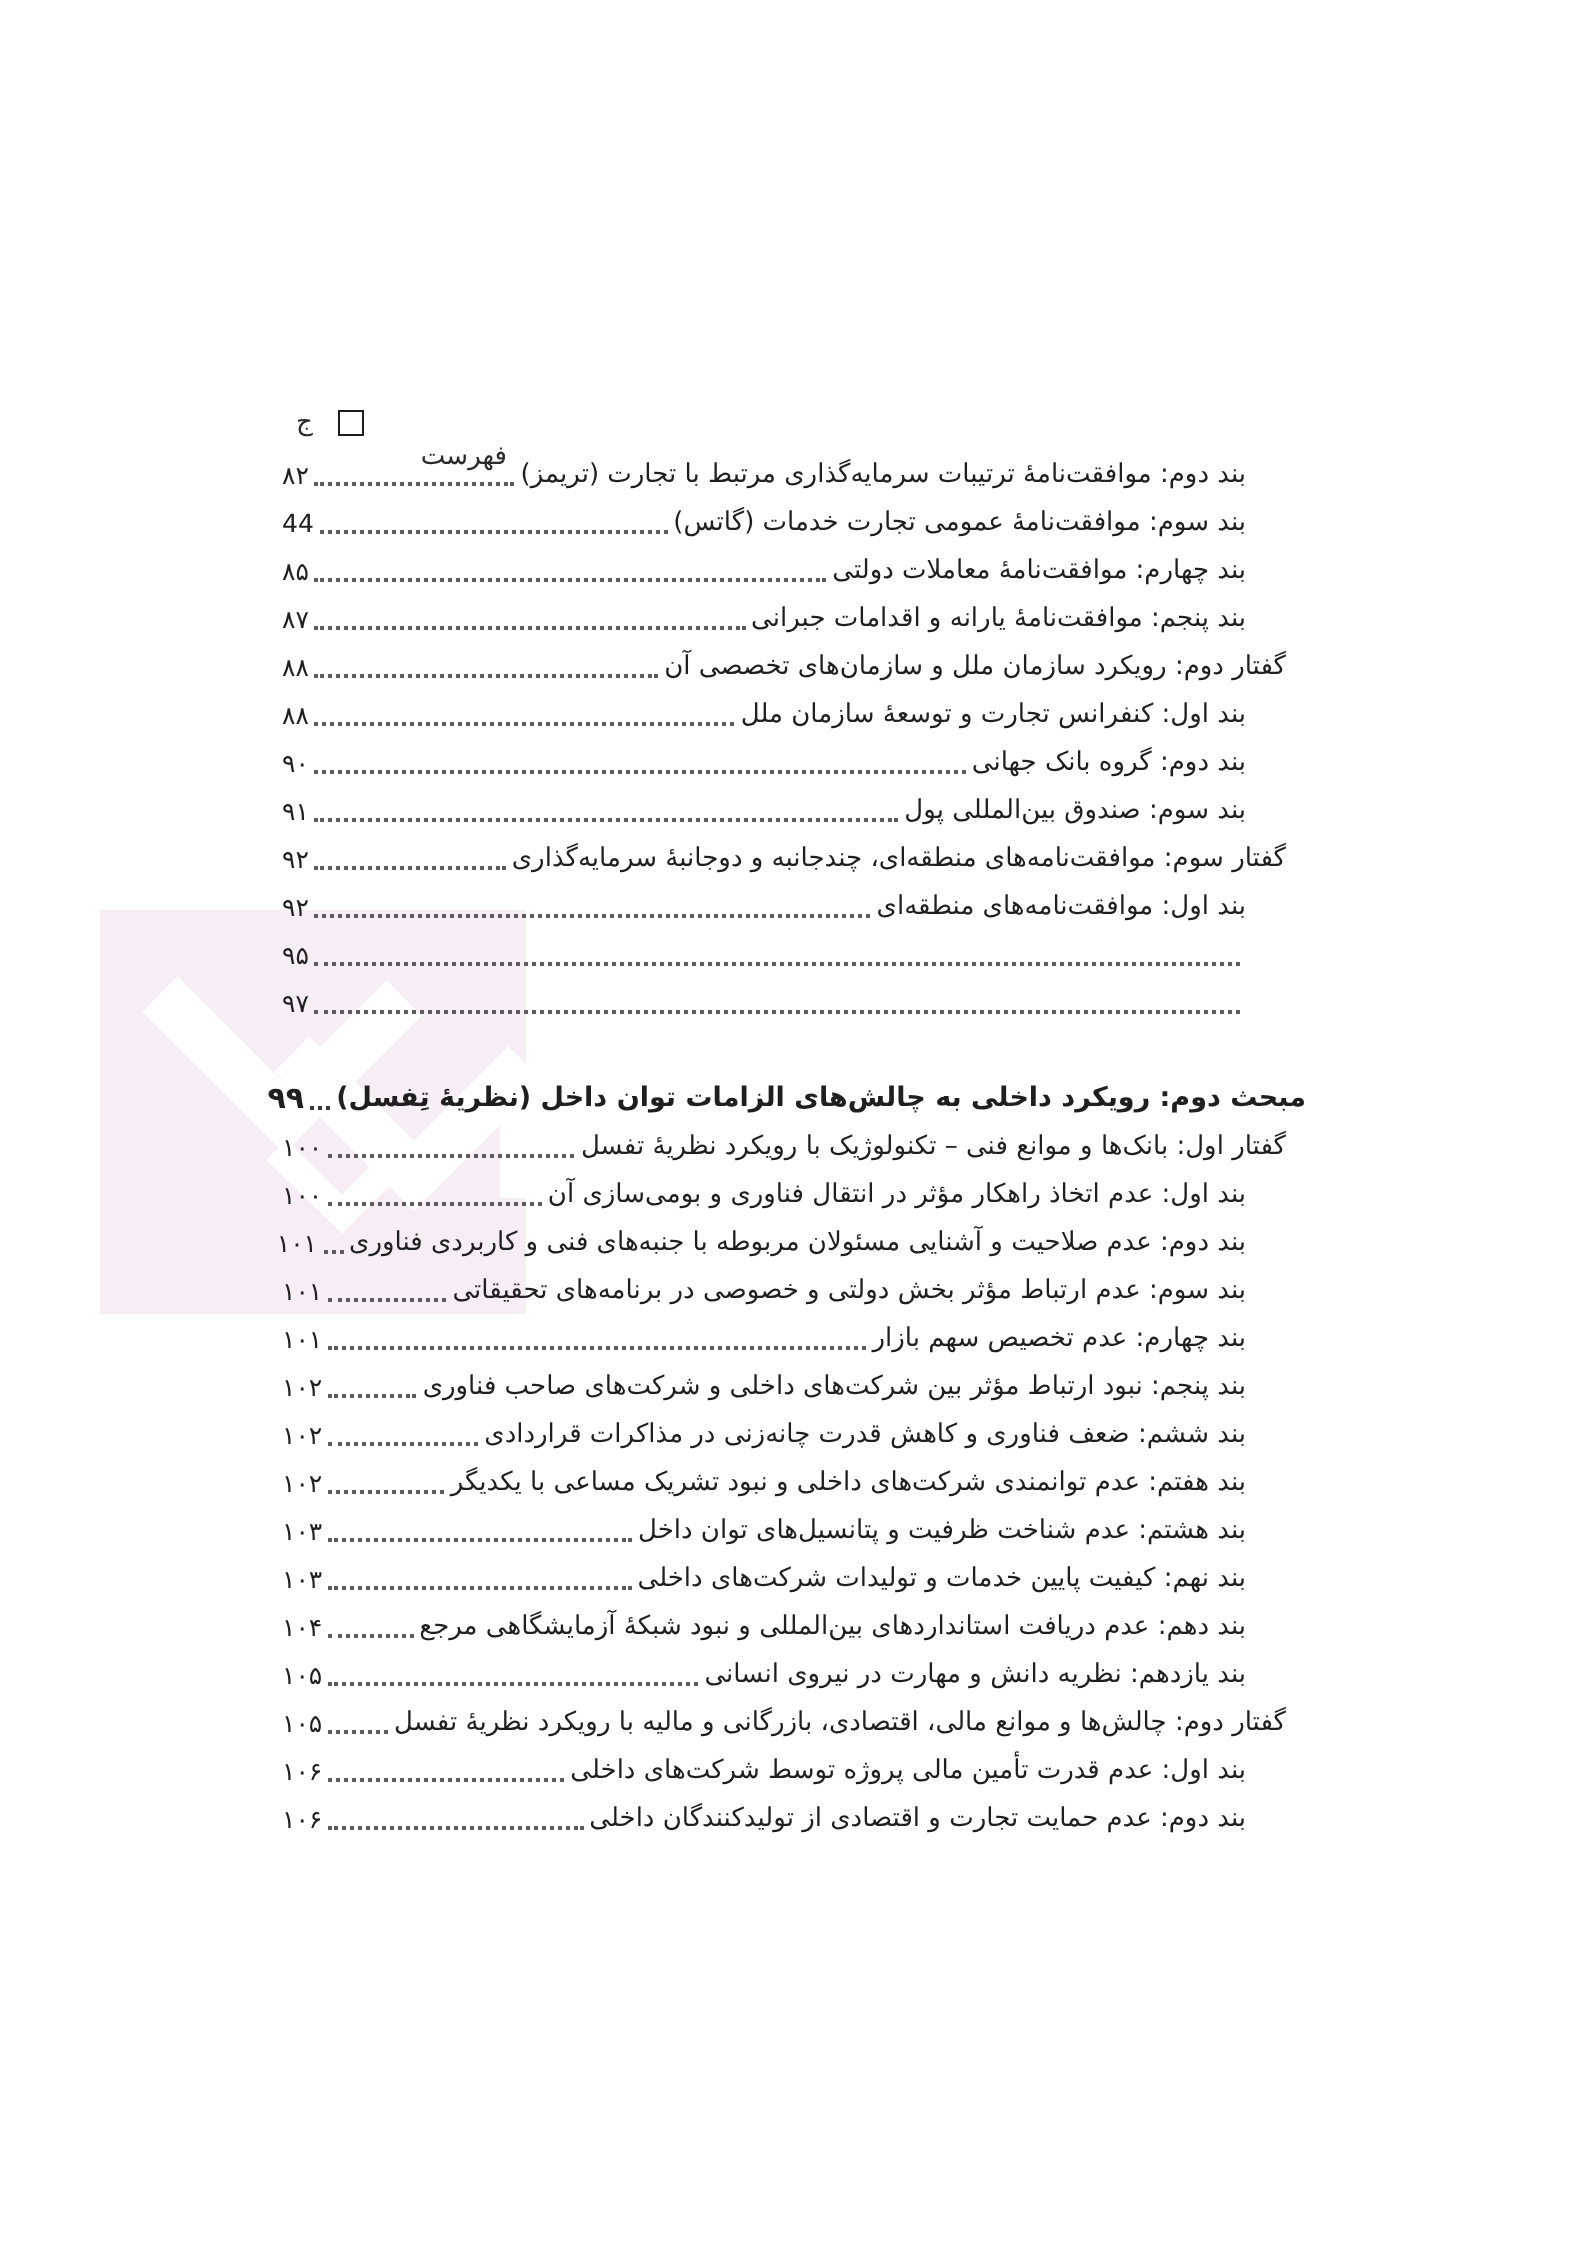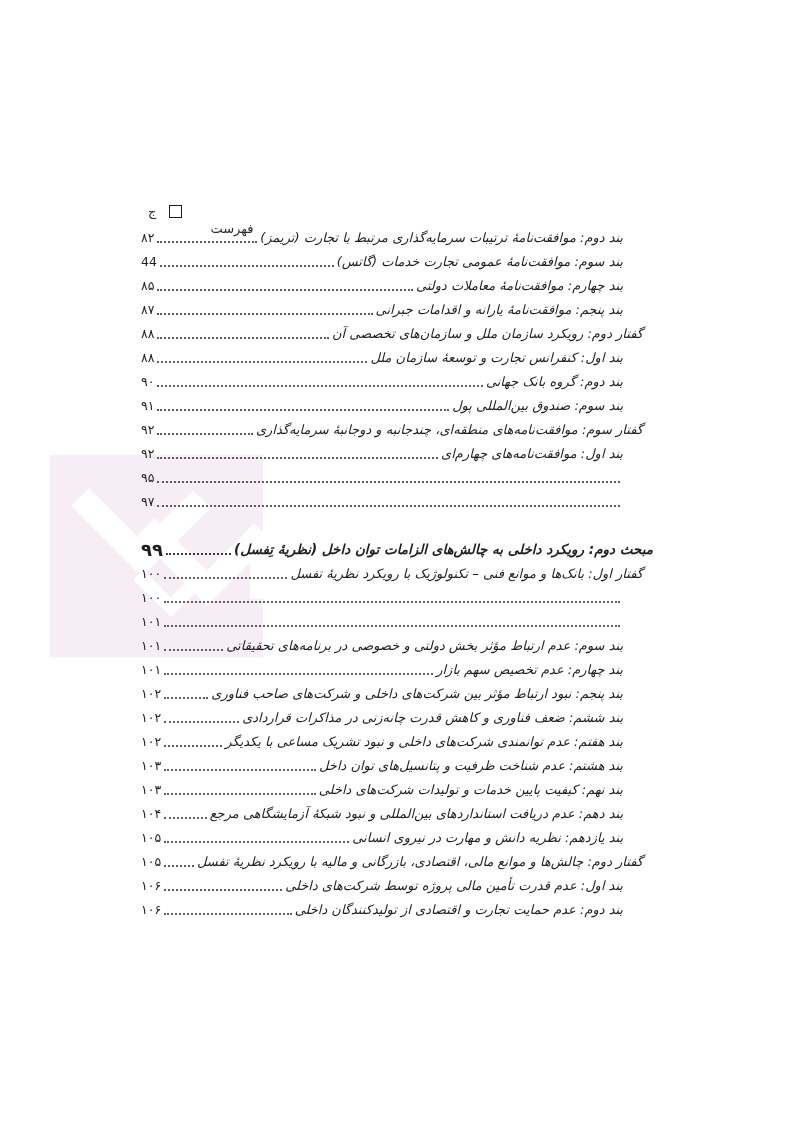--- a/index.html
+++ b/index.html
@@ -28,33 +28,33 @@
 
   
   .toc {
     position:absolute; top:225px; left:141px; right:140px;
     direction:rtl; z-index:1; color:#1f1f1f;
   }
   .row {
     display:flex; align-items:center; height:24px;
     font-size:13px; white-space:nowrap;
   }
-  .row .t { flex:0 0 auto;font-style:italic; }
+  .row .t { flex:0 0 auto; }
   .row .dots {
     flex:1 1 auto; height:0;
     border-bottom:2px dotted #5d5d5d;
     align-self:flex-end; margin-bottom:6px;
     margin-right:3px; margin-left:3px;
     min-width:10px;
   }
   .row .p { flex:0 0 auto; font-size:12.5px;text-align:right; }
   .row.band   { padding-right:30px; }
   .row.goftar { padding-right:10px; }
   .row.mabhas { padding-right:0; font-weight:bold; font-size:13.5px; }
-  .row.mabhas .p { font-weight:bold; font-size:18px; }
+  .row.mabhas .p { font-weight:bold; font-size:15px; }
   .row.mabhas .dots { border-bottom-color:#3a3a3a; }
   .spacer { height:24px; }
 </style>
 </head>
 <body>
 
 <div class="page">
 
   <div class="watermark">
     <svg width="213" height="202" viewBox="0 0 213 202" xmlns="http://www.w3.org/2000/svg">
@@ -112,21 +112,21 @@
         <span class="t">بند سوم: صندوق بین‌المللی پول</span>
         <span class="dots"></span>
         <span class="p">۹۱</span>
       </div>
       <div class="row goftar">
         <span class="t">گفتار سوم: موافقت‌نامه‌های منطقه‌ای، چندجانبه و دوجانبهٔ سرمایه‌گذاری</span>
         <span class="dots"></span>
         <span class="p">۹۲</span>
       </div>
       <div class="row band">
-        <span class="t">بند اول: موافقت‌نامه‌های چهارم‌ای</span>
+        <span class="t">بند اول: موافقت‌نامه‌های منطقه‌ای</span>
         <span class="dots"></span>
         <span class="p">۹۲</span>
       </div>
       <div class="row band">
         <span class="dots"></span>
         <span class="p">۹۵</span>
       </div>
       <div class="row band">
         <span class="dots"></span>
         <span class="p">۹۷</span>
@@ -136,24 +136,26 @@
         <span class="t">مبحث دوم: رویکرد داخلی به چالش‌های الزامات توان داخل (نظریهٔ تِفسل)</span>
         <span class="dots"></span>
         <span class="p">۹۹</span>
       </div>
       <div class="row goftar">
         <span class="t">گفتار اول: بانک‌ها و موانع فنی – تکنولوژیک با رویکرد نظریهٔ تفسل</span>
         <span class="dots"></span>
         <span class="p">۱۰۰</span>
       </div>
       <div class="row band">
+        <span class="t">بند اول: عدم اتخاذ راهکار مؤثر در انتقال فناوری و بومی‌سازی آن</span>
         <span class="dots"></span>
         <span class="p">۱۰۰</span>
       </div>
       <div class="row band">
+        <span class="t">بند دوم: عدم صلاحیت و آشنایی مسئولان مربوطه با جنبه‌های فنی و کاربردی فناوری</span>
         <span class="dots"></span>
         <span class="p">۱۰۱</span>
       </div>
       <div class="row band">
         <span class="t">بند سوم: عدم ارتباط مؤثر بخش دولتی و خصوصی در برنامه‌های تحقیقاتی</span>
         <span class="dots"></span>
         <span class="p">۱۰۱</span>
       </div>
       <div class="row band">
         <span class="t">بند چهارم: عدم تخصیص سهم بازار</span>

